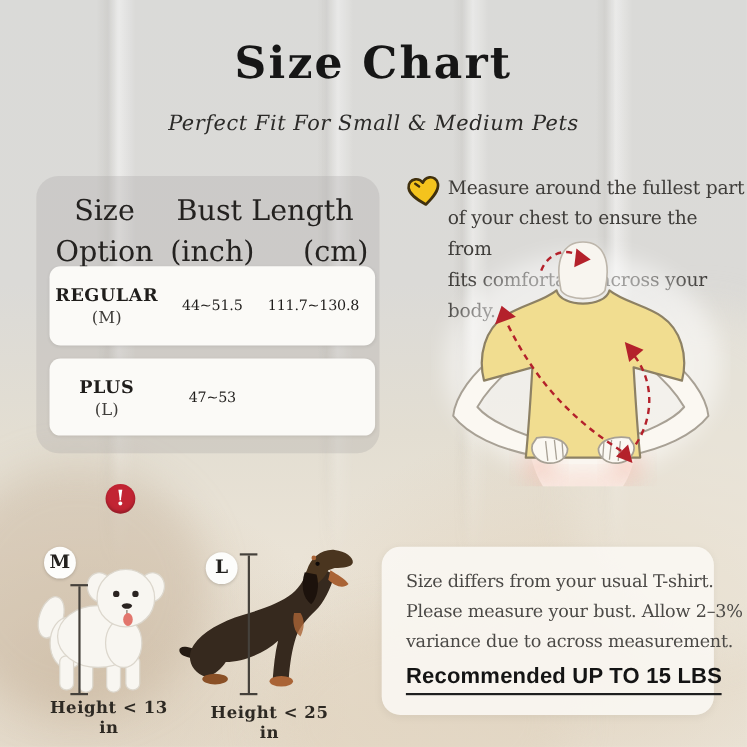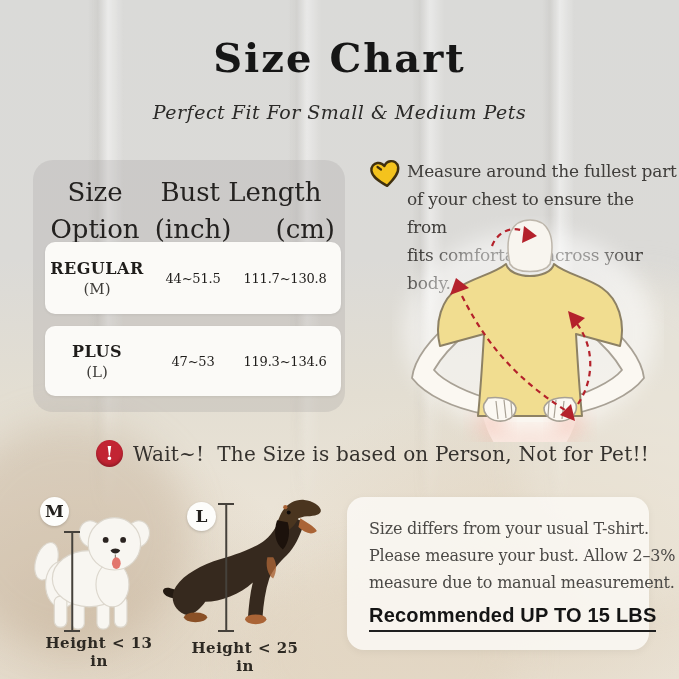--- a/index.html
+++ b/index.html
@@ -119,21 +119,20 @@
       </div>
       <div class="cell-num">44~51.5</div>
       <div class="cell-num">111.7~130.8</div>
     </div>
     <div class="size-row size-row-2">
       <div class="cell-name">
         <div class="row-name">PLUS</div>
         <div class="row-variant">(L)</div>
       </div>
       <div class="cell-num">47~53</div>
-      <div class="cell-num">119.3~134.6</div>
     </div>
   </div>
 
   <div class="heart-wrap">
     <svg viewBox="0 0 32 30" width="33" height="30">
       <path d="M16 27 C8 21 2.5 16 2.5 10 C2.5 5.5 6 3 9.5 3 C12.5 3 14.8 4.8 16 7 C17.2 4.8 19.5 3 22.5 3 C26 3 29.5 5.5 29.5 10 C29.5 16 24 21 16 27 Z" fill="#f4c31d" stroke="#40300e" stroke-width="2.4" stroke-linejoin="round" transform="rotate(-8 16 15)"></path>
       <path d="M8 8 L11.5 10.5" stroke="#40300e" stroke-width="2.2" stroke-linecap="round"></path>
     </svg>
   </div>
   <div class="tip-text">
@@ -176,21 +175,20 @@
       <g fill="#b4212b">
         <polygon points="132,10 145,20 130,27"></polygon>
         <polygon points="64,62 77,72 58,79"></polygon>
         <polygon points="183,205 168,199 179,188"></polygon>
         <polygon points="176,95 193,102 180,113"></polygon>
       </g>
     </svg>
   </div>
 
   <div class="warn-icon">!</div>
-  <div class="warn-text">Wait~!  The Size is based on Person, Not for Pet!!</div>
 
   <div class="badge badge-m">M</div>
   <div class="dog-m">
     <svg viewBox="0 0 128 132" width="130" height="128">
       <g fill="#f8f6f1" stroke="#dcd7cd" stroke-width="1.2">
         <ellipse cx="14" cy="58" rx="11" ry="20" transform="rotate(18 14 58)"></ellipse>
         <ellipse cx="30" cy="82" rx="17" ry="24"></ellipse>
         <rect x="22" y="94" width="13" height="32" rx="6"></rect>
         <rect x="40" y="96" width="13" height="32" rx="6"></rect>
         <rect x="66" y="96" width="13" height="32" rx="6"></rect>
@@ -225,16 +223,16 @@
       <ellipse cx="100" cy="126" rx="11" ry="5" fill="#aa6436"></ellipse>
       <ellipse cx="38" cy="124" rx="12" ry="5" fill="#8a5026"></ellipse>
     </svg>
   </div>
   <div class="ruler ruler-l"></div>
   <div class="height-label height-l">Height &lt; 25 in</div>
 
   <div class="note-box">
     <div class="note-line">Size differs from your usual T-shirt.</div>
     <div class="note-line">Please measure your bust. Allow 2–3%</div>
-    <div class="note-line">measure due to manual measurement.</div>
+    <div class="note-line">variance due to across measurement.</div>
     <div class="recommend">Recommended UP TO 15 LBS</div>
   </div>
 </div>
 
 </body></html>

